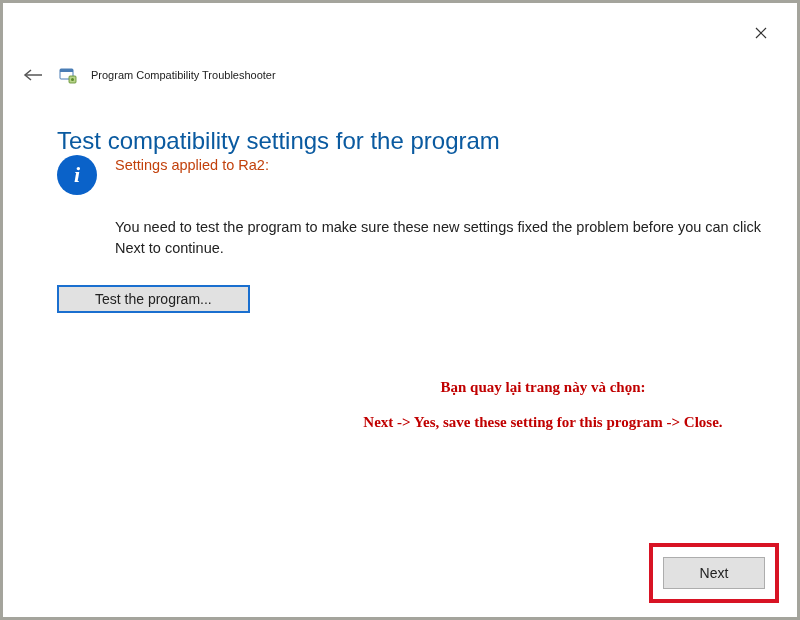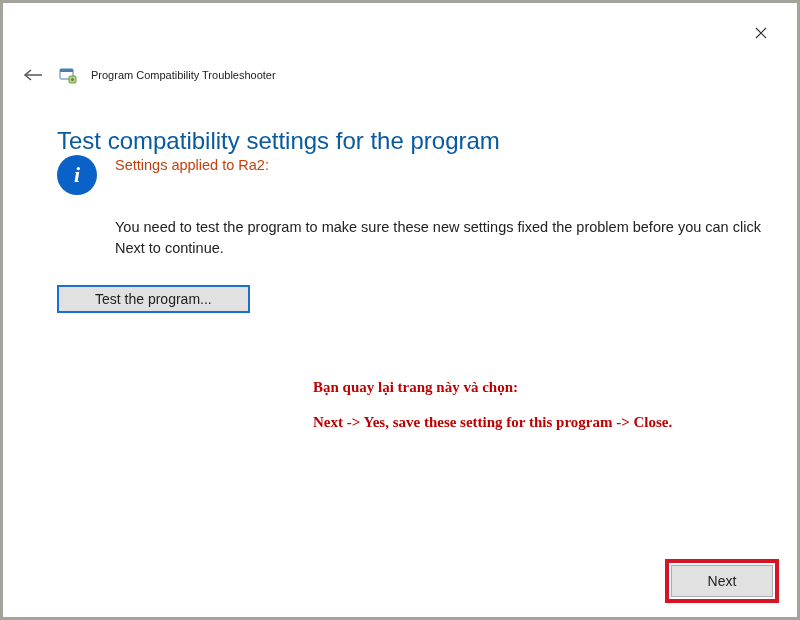--- a/index.html
+++ b/index.html
@@ -125,20 +125,21 @@
     top: 362px;
     left: 300px;
     right: 20px;
   }
   .annotation-line {
     color: #c00000;
     font-weight: bold;
     font-size: 15px;
     margin-bottom: 18px;
     font-family: "Times New Roman", serif;
+    text-align: center;
   }
   .footer {
     position: absolute;
     bottom: 10px;
     right: 14px;
     display: flex;
     align-items: center;
     gap: 22px;
   }
   .btn {
@@ -146,21 +147,21 @@
     height: 32px;
     background: #e1e1e1;
     border: 1px solid #adadad;
     font-size: 14px;
     color: #222;
     cursor: pointer;
     font-family: inherit;
   }
   .next-wrap {
     border: 4px solid #d81324;
-    padding: 2px;
+    padding: 10px;
     display: inline-flex;
   }
 </style>
 </head>
 <body>
 
 <div class="outer">
   <div class="dialog">
 
     <div class="close-x">

